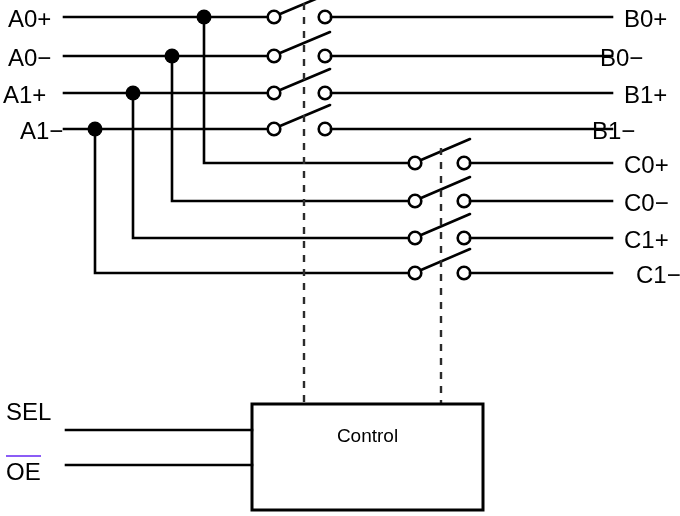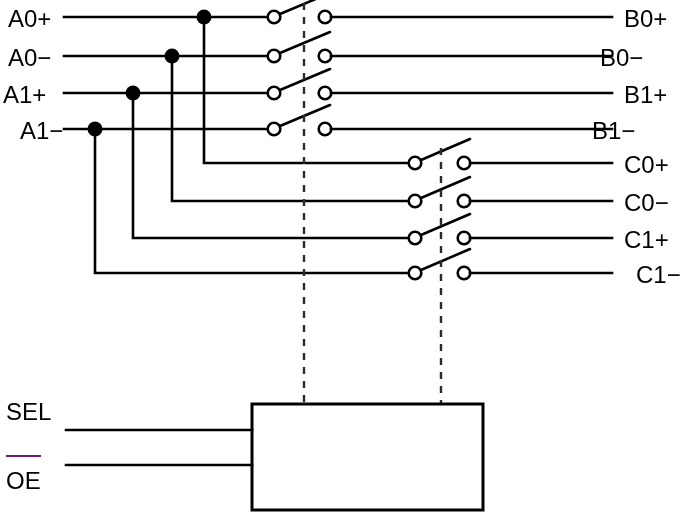--- a/index.html
+++ b/index.html
@@ -21,22 +21,22 @@
     font-family:"Liberation Sans", sans-serif;
     font-size:24px;
     color:#000000;
     white-space:nowrap;
     line-height:1;
   }
   .lbl-left{ text-align:left; }
   .lbl-right{ text-align:left; }
   .overbar{
     display:inline-block;
-    border-top:2px solid #701a75;
-    padding-top:12px;
+    border-top:2px solid #8b5cf6;
+    padding-top:3px;
   }
   .boxtext{
     position:absolute;
     font-family:"Liberation Sans", sans-serif;
     font-size:19px;
     color:#000000;
     text-align:center;
     white-space:nowrap;
   }
 </style>
@@ -145,14 +145,15 @@
   <div class="lbl lbl-right" style="left:592px; top:119px;">B1−</div>
 
   <div class="lbl lbl-right" style="left:624px; top:153px;">C0+</div>
   <div class="lbl lbl-right" style="left:624px; top:191px;">C0−</div>
   <div class="lbl lbl-right" style="left:624px; top:228px;text-align:center;">C1+</div>
   <div class="lbl lbl-right" style="left:624px; top:263px;margin-left:12px;">C1−</div>
 
   <div class="lbl lbl-left" style="left:6px; top:400px;">SEL</div>
   <div class="lbl lbl-left" style="left:6px; top:455px;"><span class="overbar">OE</span></div>
 
+  <div class="boxtext" style="left:252px; top:425px; width:231px;">Control</div>
 
 </div>
 
 </body></html>

